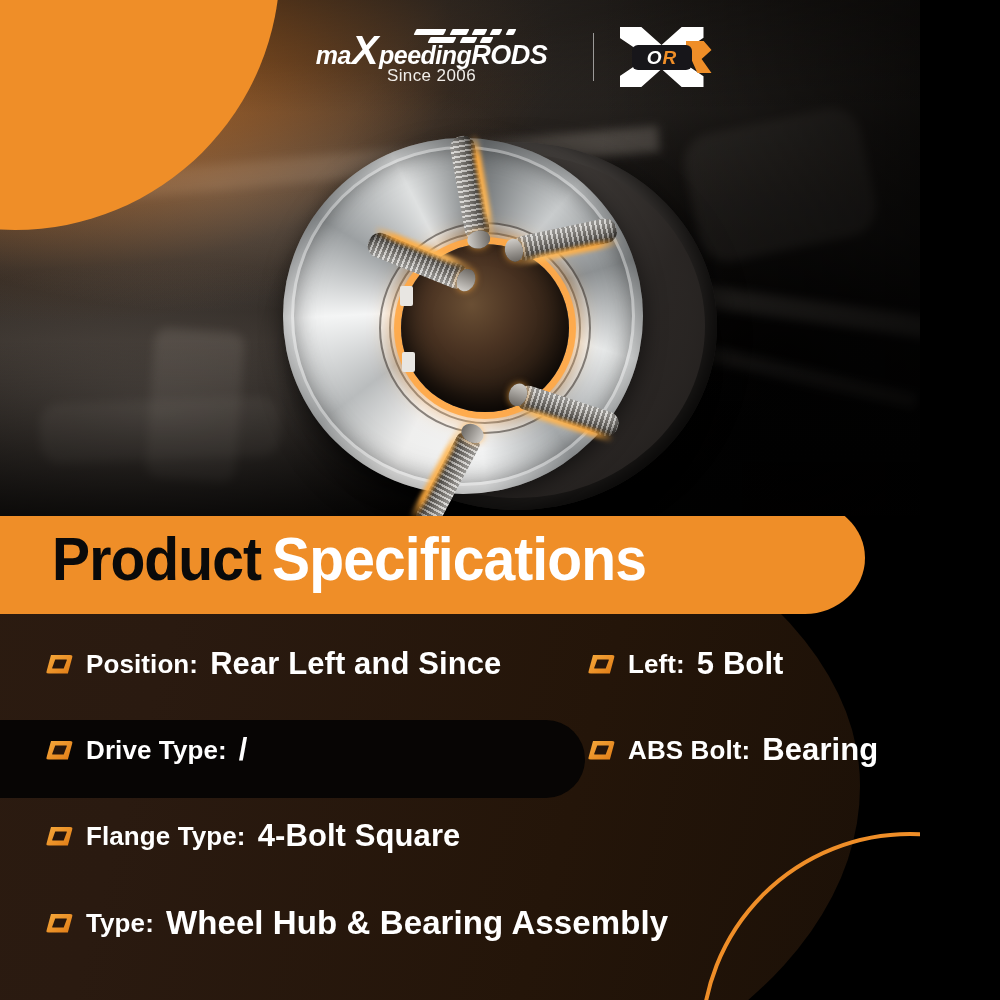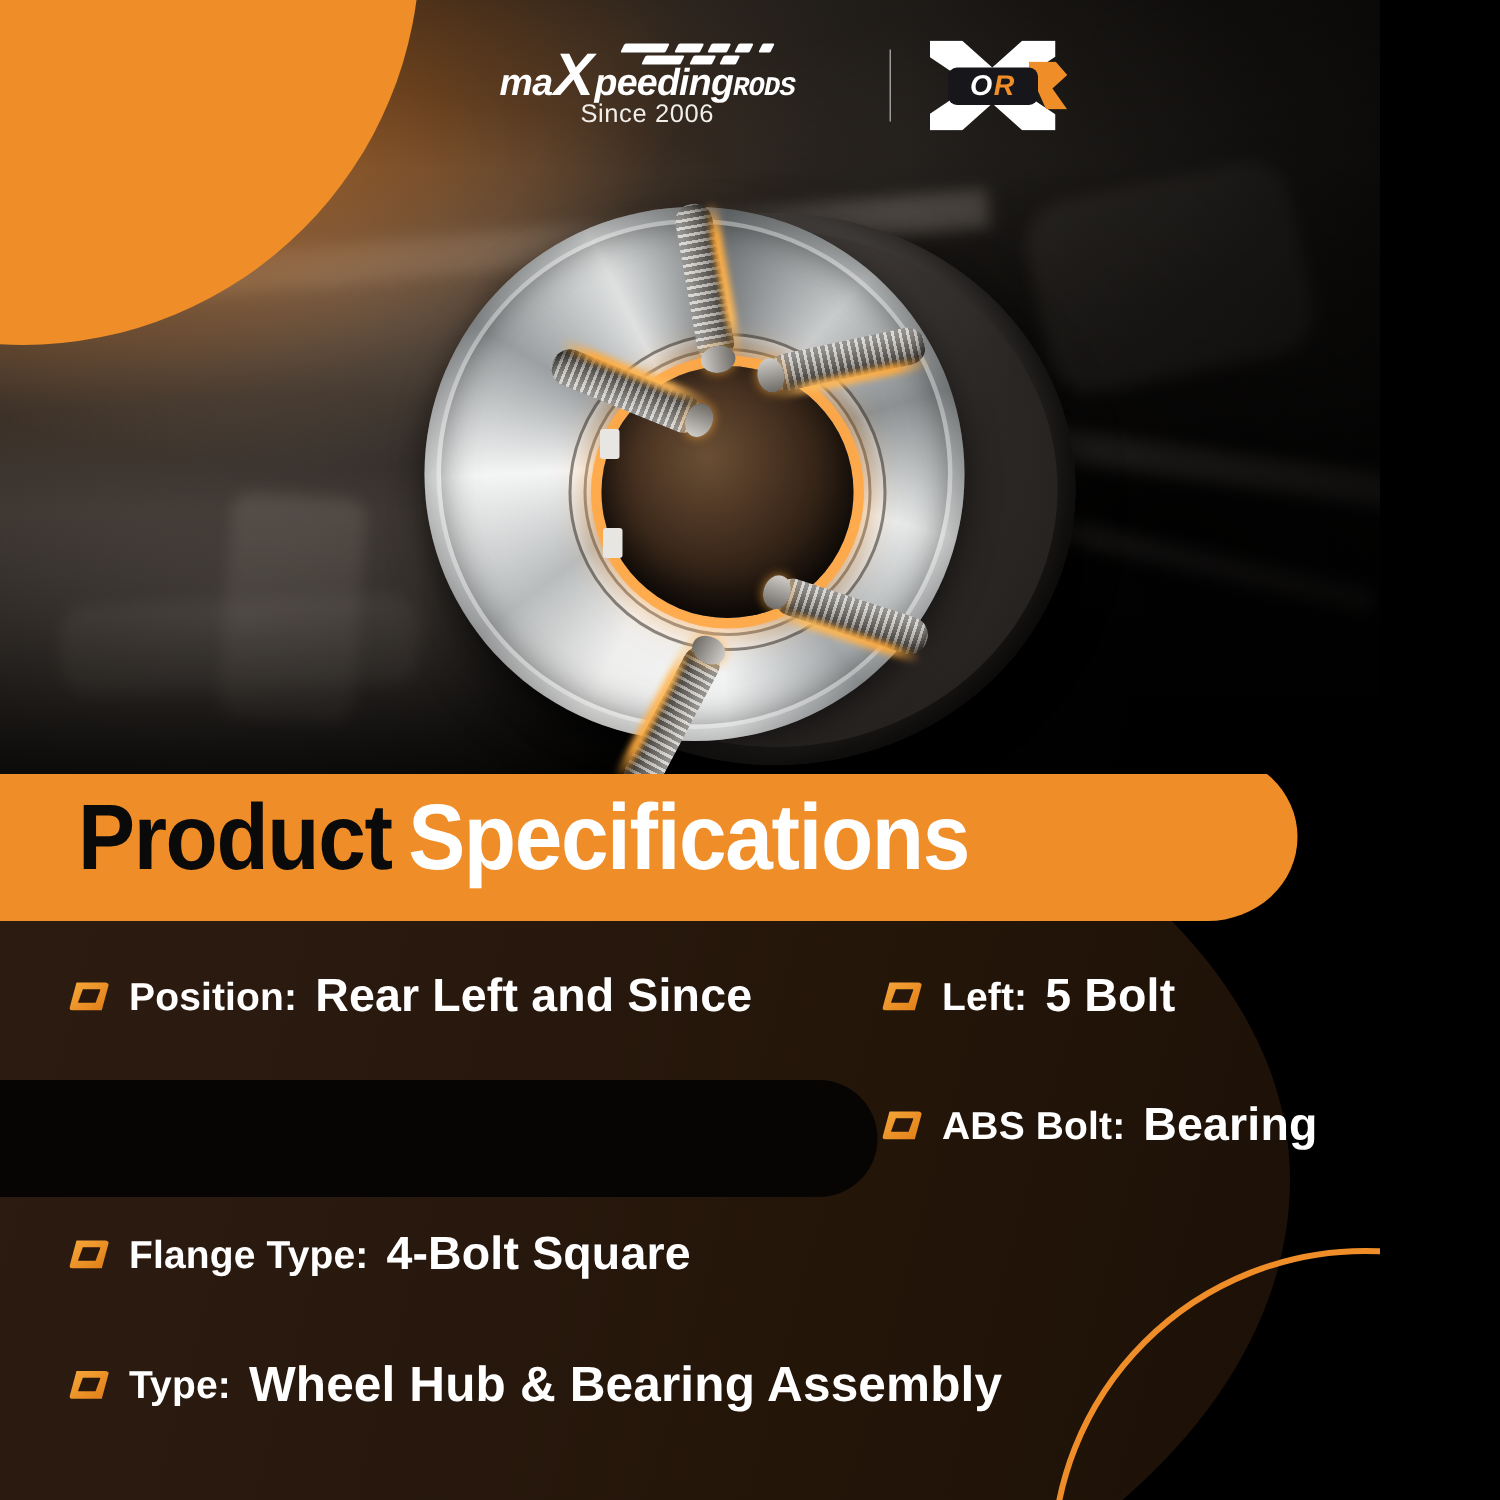--- a/index.html
+++ b/index.html
@@ -145,21 +145,21 @@
   .brand{ position:relative; width:270px; height:62px; }
   .brand-row{
     position:absolute; left:0; top:8px; width:270px;
     display:flex; align-items:baseline; justify-content:center;
     color:#fff; white-space:nowrap;
   }
   .bw{ font-weight:bold; font-style:italic; letter-spacing:-.5px; }
   .bw.ma{ font-size:25px; }
   .bw.x { font-size:40px; margin:0 1px; line-height:.8; }
   .bw.peeding{ font-size:25px; }
-  .bw.rods{ font-size:18px;font-family:Liberation Mono, monospace; }
+  .bw.rods{ font-size:27px; }
   .streaks{ position:absolute; left:118px; top:1px; width:118px; height:16px; }
   .streak{ position:absolute; height:6px; background:#fff; transform:skewX(-26deg); border-radius:1px; }
   .since{
     position:absolute; left:0; top:40px; width:270px; text-align:center;
     color:#f1eeea; font-size:17px; letter-spacing:.4px;
   }
   .divider{ width:1px; height:48px; background:rgba(255,255,255,.55); }
   .orlogo{ position:relative; width:84px; height:60px; }
   .orlogo .xshape{
     position:absolute; inset:0;
@@ -357,20 +357,25 @@
         </div>
         <div class="cell right">
           <span class="bullet"></span>
           <span class="lbl">Left:</span>
           <span class="val">5 Bolt</span>
         </div>
       </div>
 
       <div class="row">
         <div class="pill-bg"></div>
+        <div class="cell left">
+          <span class="bullet"></span>
+          <span class="lbl">Drive Type:</span>
+          <span class="val">/</span>
+        </div>
         <div class="cell right">
           <span class="bullet"></span>
           <span class="lbl">ABS Bolt:</span>
           <span class="val">Bearing</span>
         </div>
       </div>
 
       <div class="row">
         <div class="cell left">
           <span class="bullet"></span>

